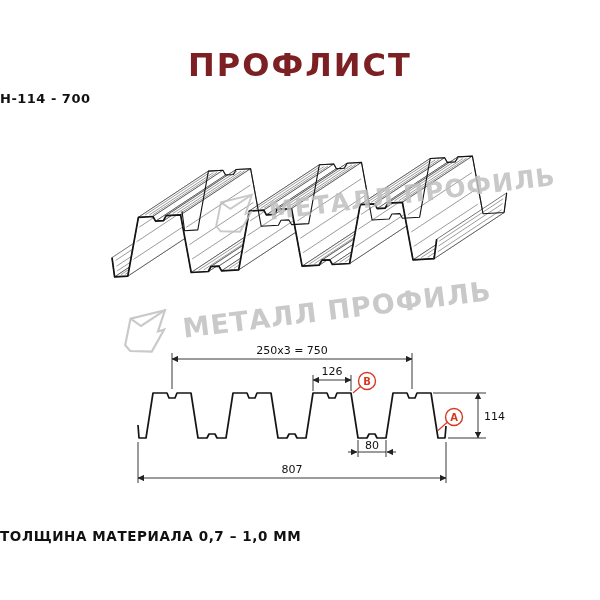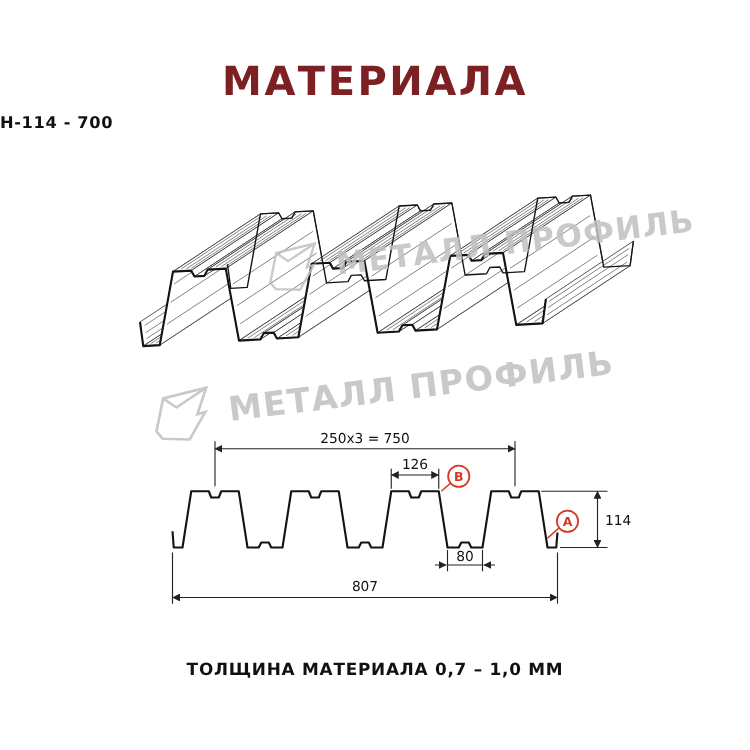--- a/index.html
+++ b/index.html
@@ -17,21 +17,21 @@
   .wm2{left:116px;top:290px;font-size:27px;transform:rotate(-7deg);letter-spacing:1px}
   .wm-logo{stroke:currentColor;fill:none}
   .xsec{position:absolute;left:62px;top:335px;width:460px;height:170px;z-index:3}
   .profile{fill:none;stroke:var(--line-black,#141414);stroke-width:1.7;stroke-linejoin:round}
   .dim line{stroke:#222;stroke-width:.9}
   .dim text{font-size:11px;fill:#111}
   #ar path{fill:#222}
   .red circle{fill:#fff;stroke:var(--marker-red,#d43a23);stroke-width:1.4}
   .red line{stroke:var(--marker-red,#d43a23);stroke-width:1.1}
   .red text{fill:var(--marker-red,#d43a23);font-size:10px;font-weight:bold}
-  .footer{position:absolute;left:0;right:0;top:528px;text-align:center;font-size:13.5px;font-weight:bold;
+  .footer{position:absolute;left:0;right:0;top:528px;text-align:left;font-size:13.5px;font-weight:bold;
           color:#111;letter-spacing:.6px}
 </style>
 </head>
 <body>
 
 <div class="page">
 
   <svg id="iso3d" class="iso" viewBox="0 0 600 600">
       <path d="M112.0,257.6L114.6,276.9L184.6,230.7L182.0,211.4Z" fill="#fff" stroke="#3d3d3d" stroke-width="0.7" stroke-linejoin="round"></path>
       <path d="M115.7,260.4L179.7,218.2" fill="none" stroke="#4a4a4a" stroke-width="0.55" stroke-linejoin="round"></path>
@@ -141,21 +141,21 @@
   </div>
 
   <div class="watermark wm2">
     <svg class="wm-logo" width="56" height="47" viewBox="0 0 52 44">
       <path d="M6,31 L14,7 L47,3 L38,22 L44,21 L30,40 L10,37 Z" stroke-width="2"></path>
       <path d="M14,7 L23,15 L47,3" stroke-width="2"></path>
     </svg>
     <span>МЕТАЛЛ ПРОФИЛЬ</span>
   </div>
 
-  <div class="title">МАТЕРИАЛА</div>
+  <div class="title">ПРОФЛИСТ</div>
   <div class="subtitle">Н-114 - 700</div>
 
   <svg class="xsec" viewBox="0 0 460 170">
     <defs>
       <marker id="ar" viewBox="0 0 10 10" refX="9.5" refY="5" markerWidth="7" markerHeight="7" orient="auto-start-reverse">
         <path d="M0,0 L10,5 L0,10 Z"></path>
       </marker>
     </defs>
 
     <path class="profile" d="M76,90 L77,103 L84,103 L91,58 L105,58 L107,63 L113,63 L115,58 L129,58 L136,103

